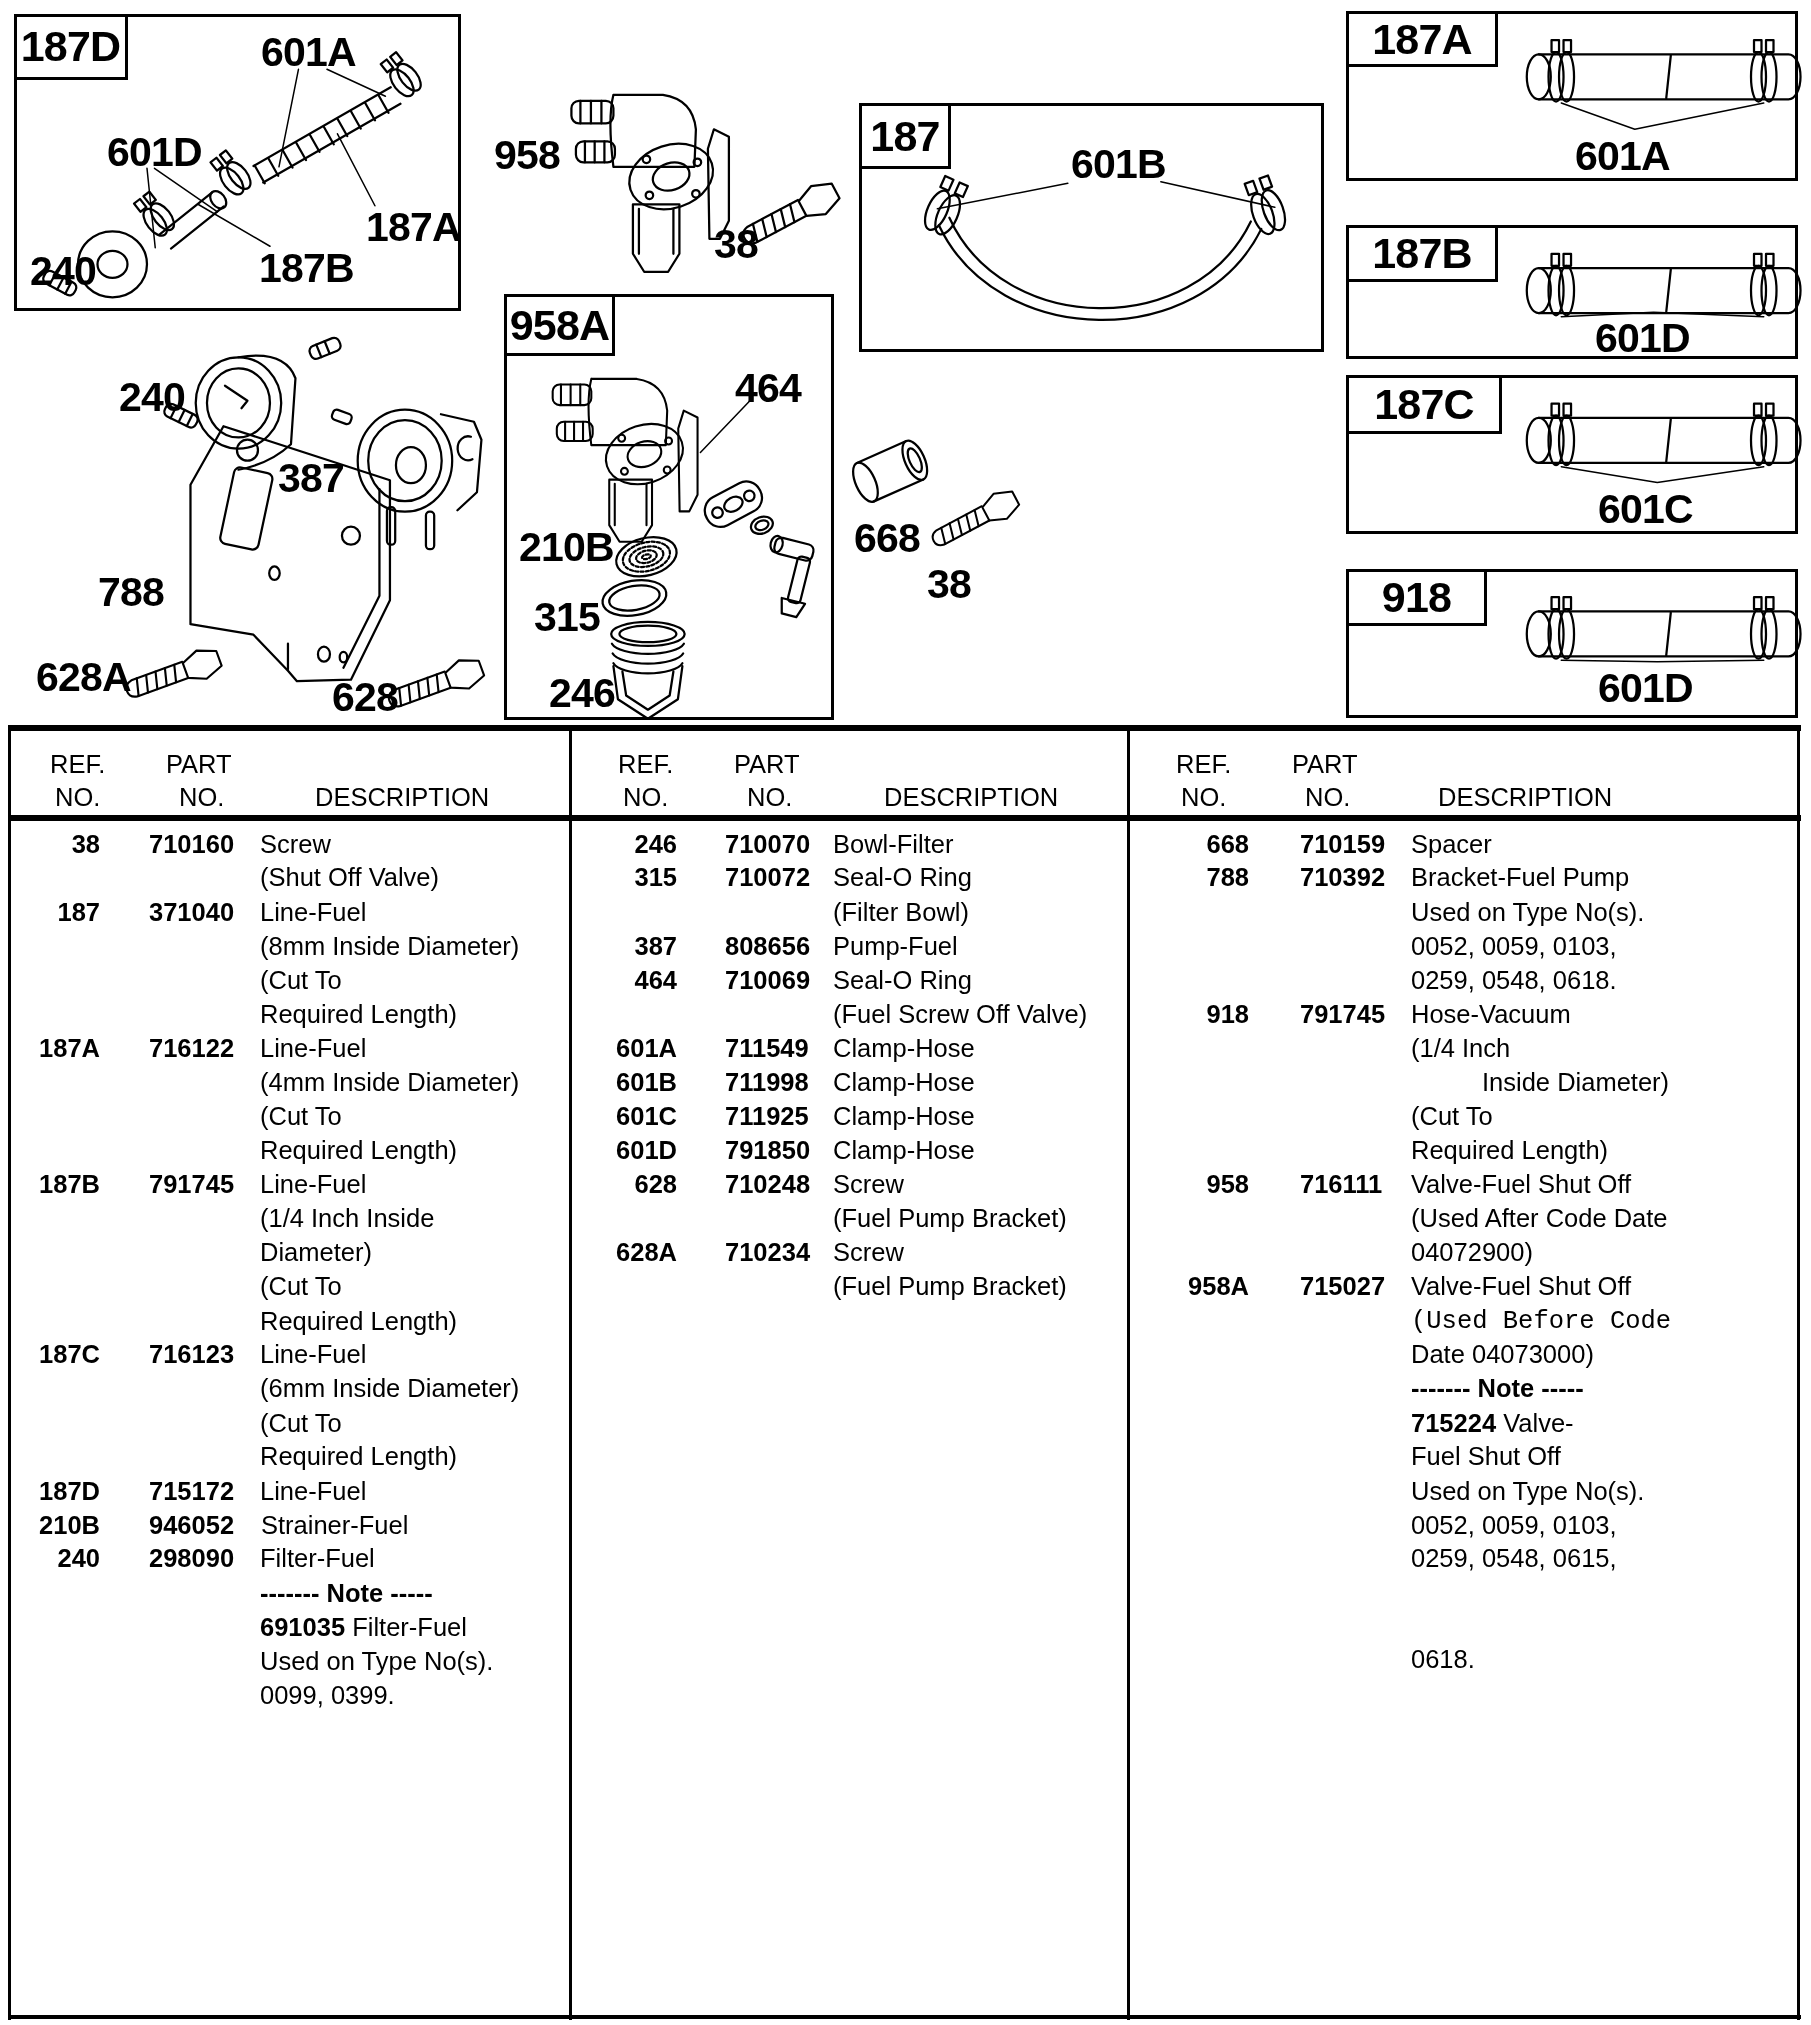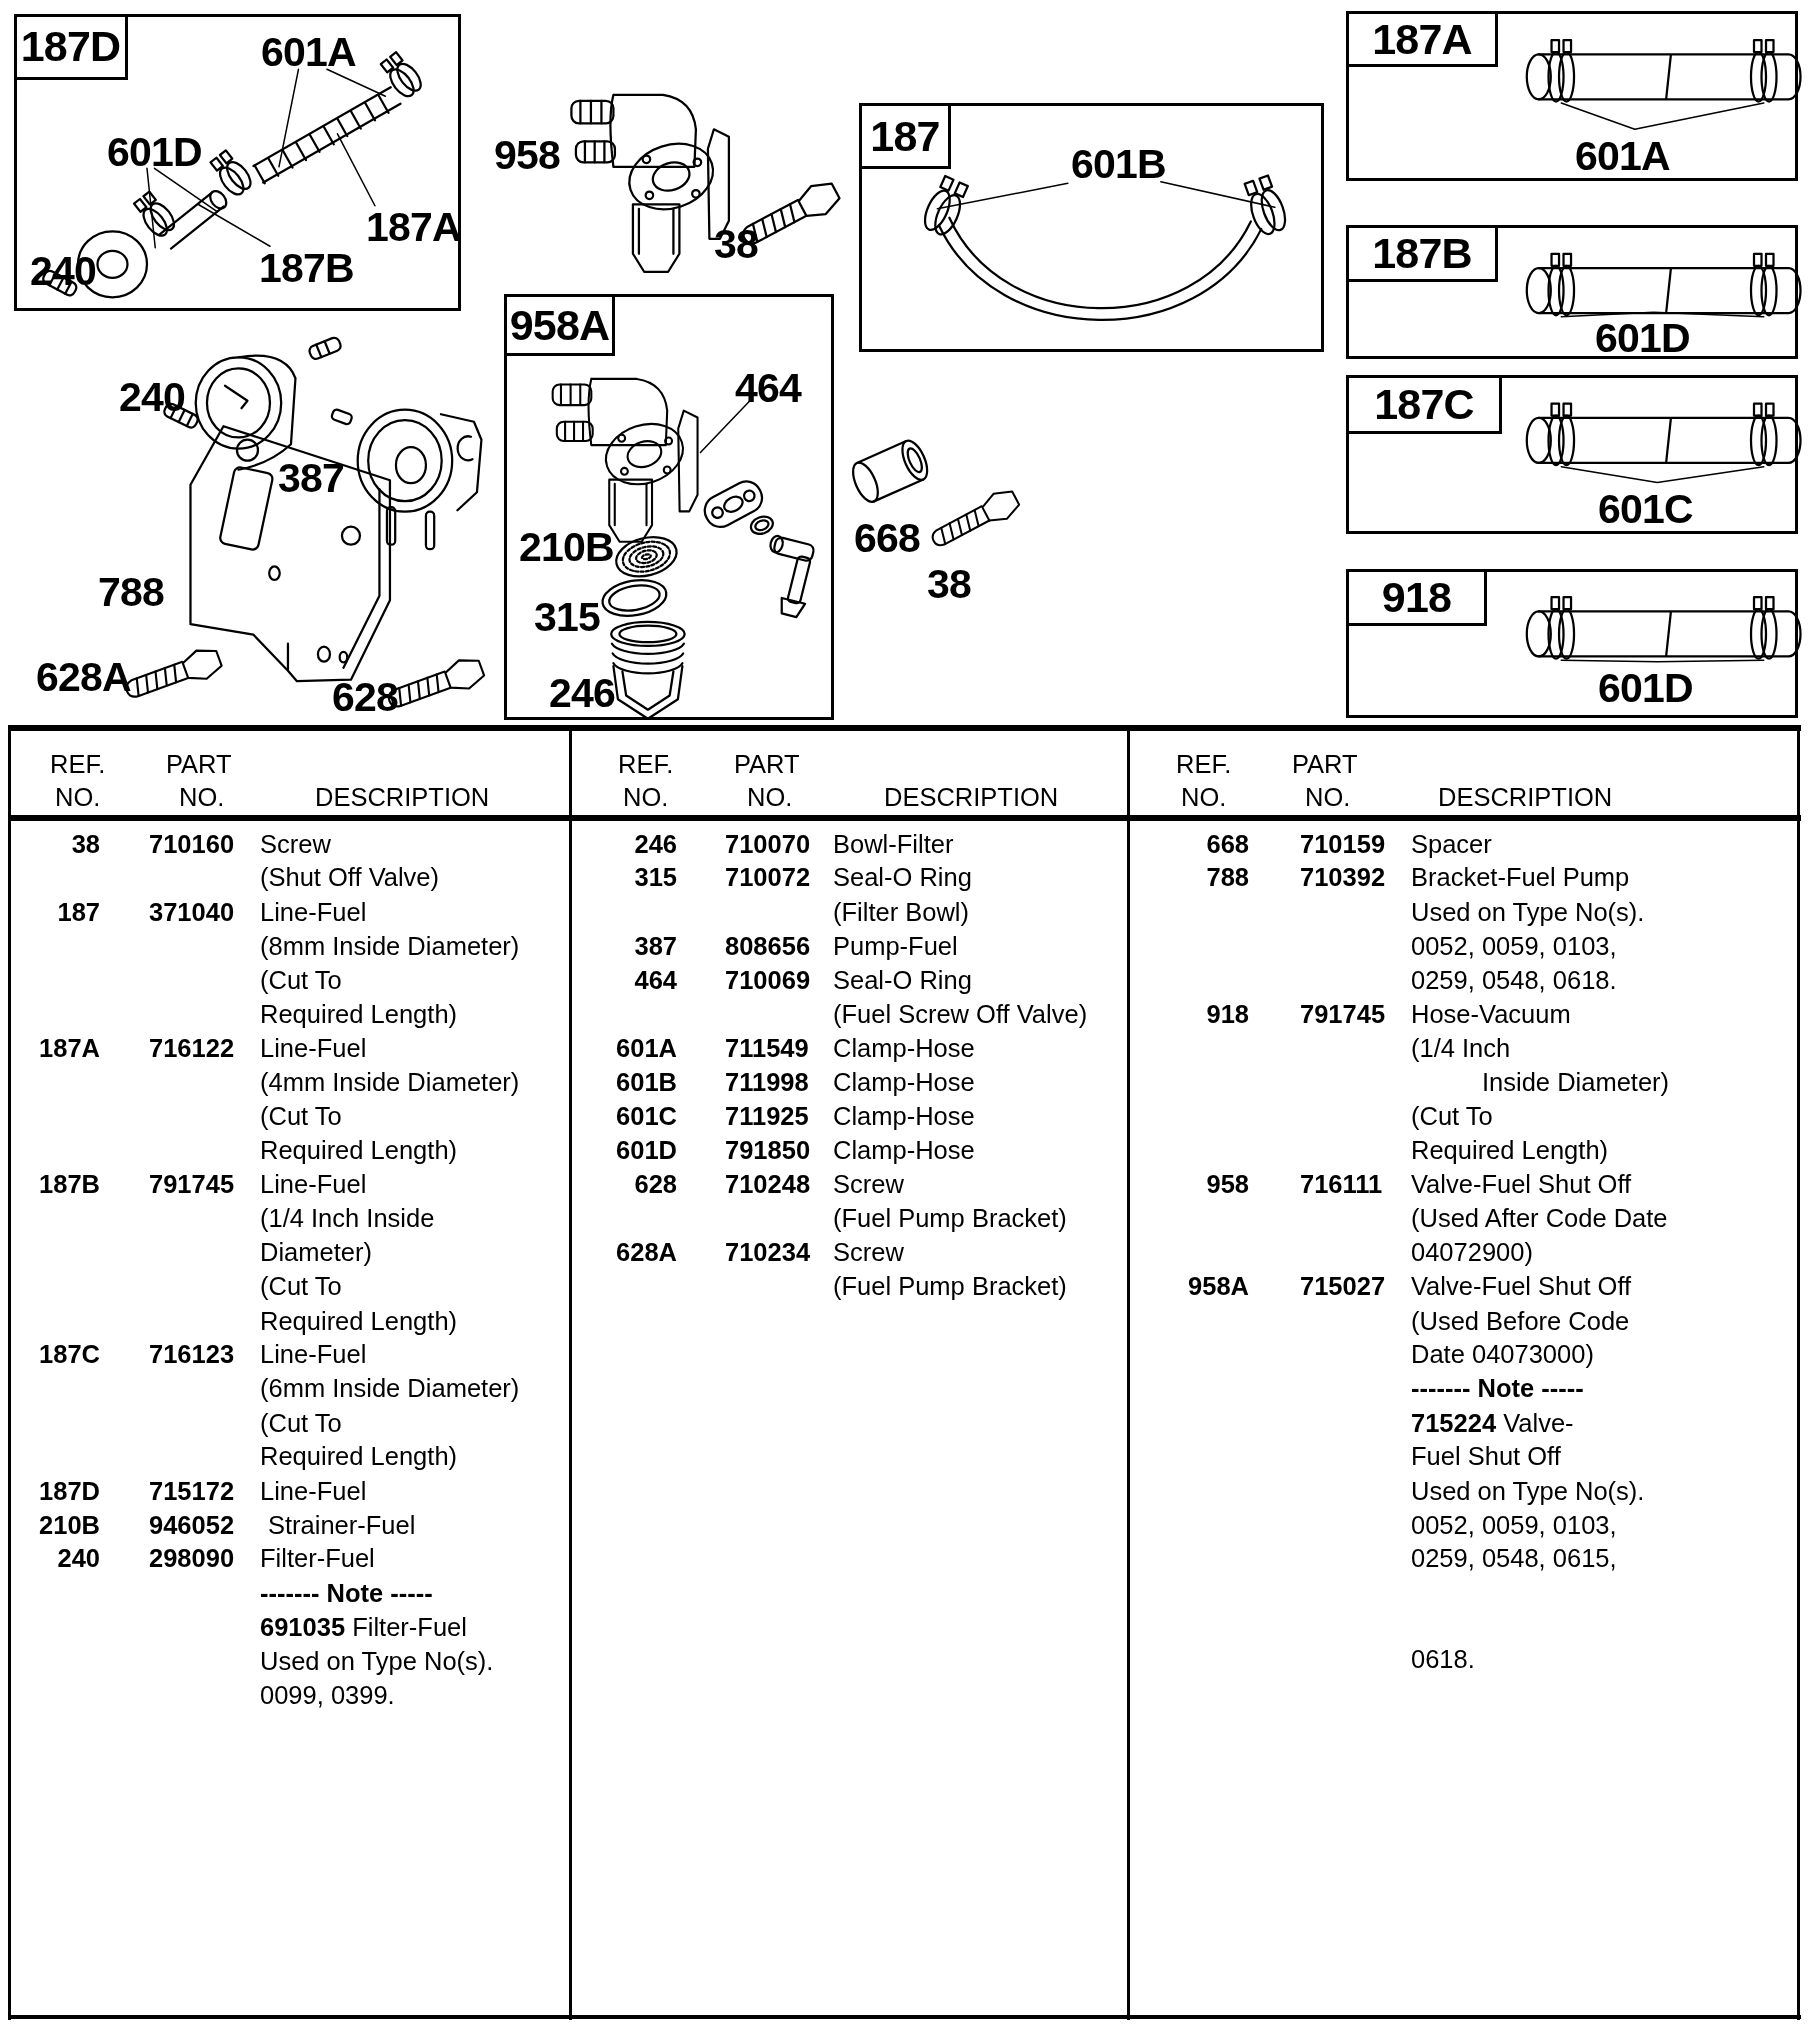--- a/index.html
+++ b/index.html
@@ -336,21 +336,21 @@
       <div class="cell part" style="left: 149px; top: 1340px;">716123</div>
       <div class="cell" style="left: 260px; top: 1340px;"><span>Line-Fuel</span></div>
       <div class="cell" style="left: 260px; top: 1374px;"><span>(6mm Inside Diameter)</span></div>
       <div class="cell" style="left: 260px; top: 1409px;"><span>(Cut To</span></div>
       <div class="cell" style="left: 260px; top: 1442px;"><span>Required Length)</span></div>
       <div class="cell ref" style="left: -95px; top: 1477px; width: 195px;">187D</div>
       <div class="cell part" style="left: 149px; top: 1477px;">715172</div>
       <div class="cell" style="left: 260px; top: 1477px;"><span>Line-Fuel</span></div>
       <div class="cell ref" style="left: -95px; top: 1511px; width: 195px;">210B</div>
       <div class="cell part" style="left: 149px; top: 1511px;">946052</div>
-      <div class="cell" style="left: 268px; top: 1511px; text-align: right;"><span>Strainer-Fuel</span></div>
+      <div class="cell" style="left: 261px; top: 1511px; text-align: right;"><span>Strainer-Fuel</span></div>
       <div class="cell ref" style="left: -95px; top: 1544px; width: 195px;">240</div>
       <div class="cell part" style="left: 149px; top: 1544px;">298090</div>
       <div class="cell" style="left: 260px; top: 1544px;"><span>Filter-Fuel</span></div>
       <div class="cell" style="left: 260px; top: 1579px;"><span class="b">------- Note -----</span></div>
       <div class="cell" style="left: 260px; top: 1613px;"><span class="b">691035</span><span> Filter-Fuel</span></div>
       <div class="cell" style="left: 260px; top: 1647px;"><span>Used on Type No(s).</span></div>
       <div class="cell" style="left: 260px; top: 1681px;"><span>0099, 0399.</span></div>
       <div class="cell ref" style="left: 482px; top: 830px; width: 195px;">246</div>
       <div class="cell part" style="left: 725px; top: 830px;">710070</div>
       <div class="cell" style="left: 833px; top: 830px;"><span>Bowl-Filter</span></div>
@@ -402,21 +402,21 @@
       <div class="cell" style="left: 1411px; top: 1102px;"><span>(Cut To</span></div>
       <div class="cell" style="left: 1411px; top: 1136px;"><span>Required Length)</span></div>
       <div class="cell ref" style="left: 1054px; top: 1170px; width: 195px;">958</div>
       <div class="cell part" style="left: 1300px; top: 1170px;">716111</div>
       <div class="cell" style="left: 1411px; top: 1170px;"><span>Valve-Fuel Shut Off</span></div>
       <div class="cell" style="left: 1411px; top: 1204px;"><span>(Used After Code Date</span></div>
       <div class="cell" style="left: 1411px; top: 1238px;"><span>04072900)</span></div>
       <div class="cell ref" style="left: 1054px; top: 1272px; width: 195px;">958A</div>
       <div class="cell part" style="left: 1300px; top: 1272px;">715027</div>
       <div class="cell" style="left: 1411px; top: 1272px;"><span>Valve-Fuel Shut Off</span></div>
-      <div class="cell" style="left: 1411px; top: 1307px;"><span>(Used Before Code</span></div>
+      <div class="cell" style="left: 1411px; top: 1307px; font-family: Liberation Mono, monospace;"><span>(Used Before Code</span></div>
       <div class="cell" style="left: 1411px; top: 1340px;"><span>Date 04073000)</span></div>
       <div class="cell" style="left: 1411px; top: 1374px;"><span class="b">------- Note -----</span></div>
       <div class="cell" style="left: 1411px; top: 1409px;"><span class="b">715224</span><span> Valve-</span></div>
       <div class="cell" style="left: 1411px; top: 1442px;"><span>Fuel Shut Off</span></div>
       <div class="cell" style="left: 1411px; top: 1477px;"><span>Used on Type No(s).</span></div>
       <div class="cell" style="left: 1411px; top: 1511px;"><span>0052, 0059, 0103,</span></div>
       <div class="cell" style="left: 1411px; top: 1544px;"><span>0259, 0548, 0615,</span></div>
       <div class="cell" style="left: 1411px; top: 1645px;"><span>0618.</span></div>
     </div>
 

